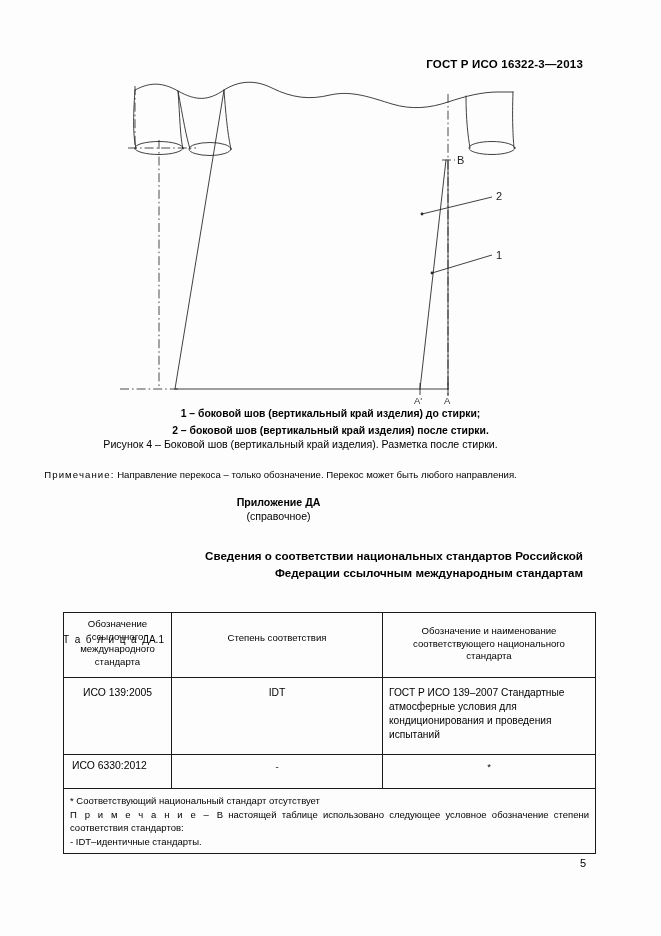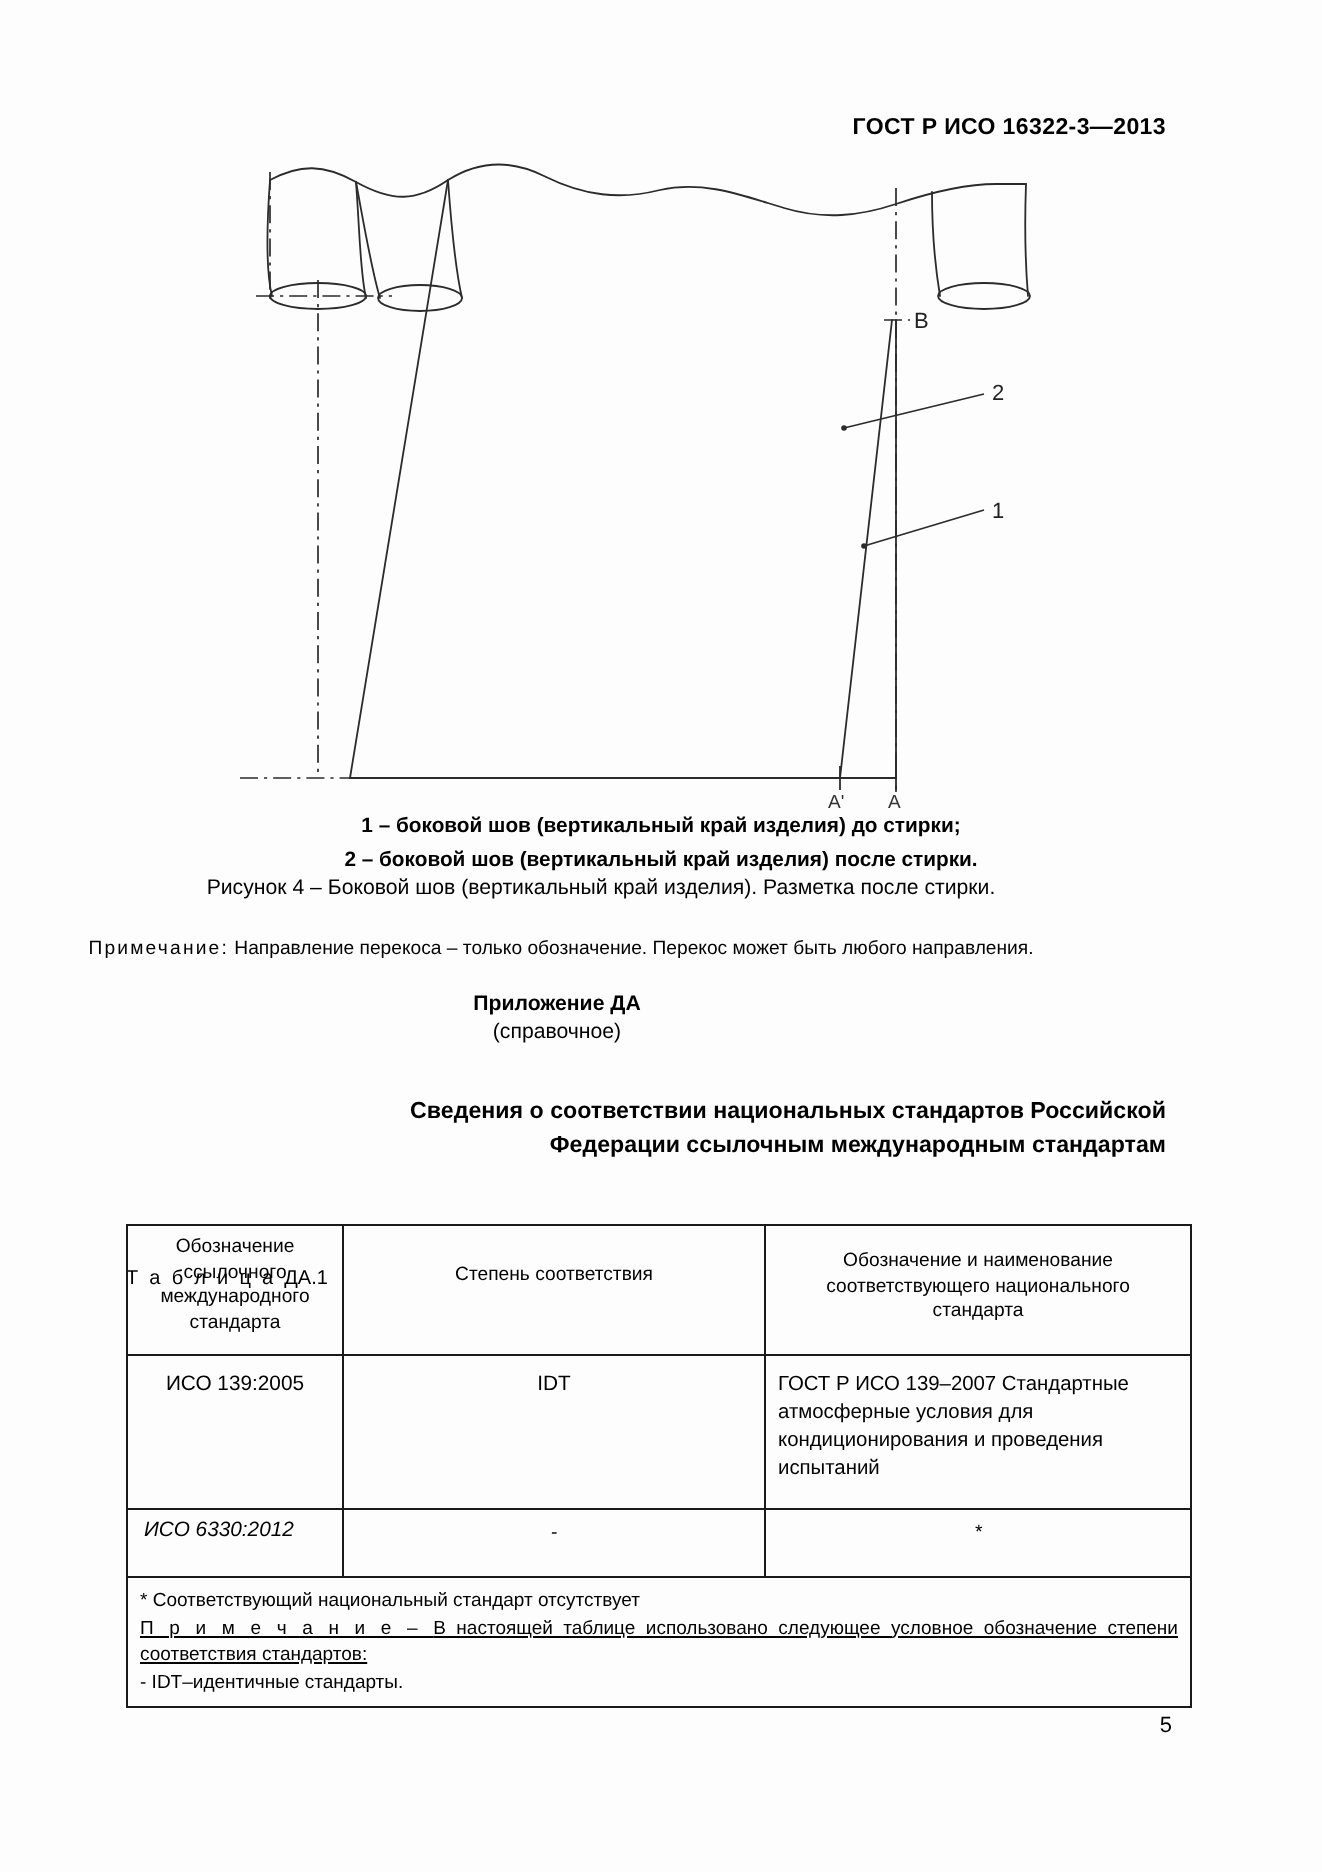--- a/index.html
+++ b/index.html
@@ -126,33 +126,33 @@
   .std-table .c2 { width: 198px; text-align: center; }
   .std-table .c3 { width: 200px; }
 
   .hdr td { text-align: center; vertical-align: top; line-height: 12.5px; }
   .hdr-cell-h { height: 54px; }
 
   .row1 .c1, .row1 .c2 { padding-top: 9px; font-size: 10.4px; }
   .row1 .c1 { height: 62px; }
   .row1 .c3 { font-size: 10.2px; line-height: 14px; padding-top: 8px; }
 
-  .row2 td { height: 22px; font-style: italic; }
+  .row2 td { height: 22px; }
   .row2 .c1 { padding-top: 5px; font-size: 10.4px; text-align: left; padding-left: 8px;}
   .row2 .c2, .row2 .c3 { text-align: center; padding-top: 6px; }
 
   .foot-cell {
     font-size: 9.5px;
     line-height: 13.5px;
     text-align: left;
     padding: 4px 7px 6px 7px;
   }
   .foot-cell .sp { letter-spacing: 1.3px; }
   .foot-line { display: block; }
-  .foot-just { text-align: justify; text-decoration: underline; }
+  .foot-just { text-align: justify; }
 
   
   .page-number {
     position: absolute;
     right: 75px;
     top: 857px;
     font-size: 11px;
   }
 
   .svg-label {

